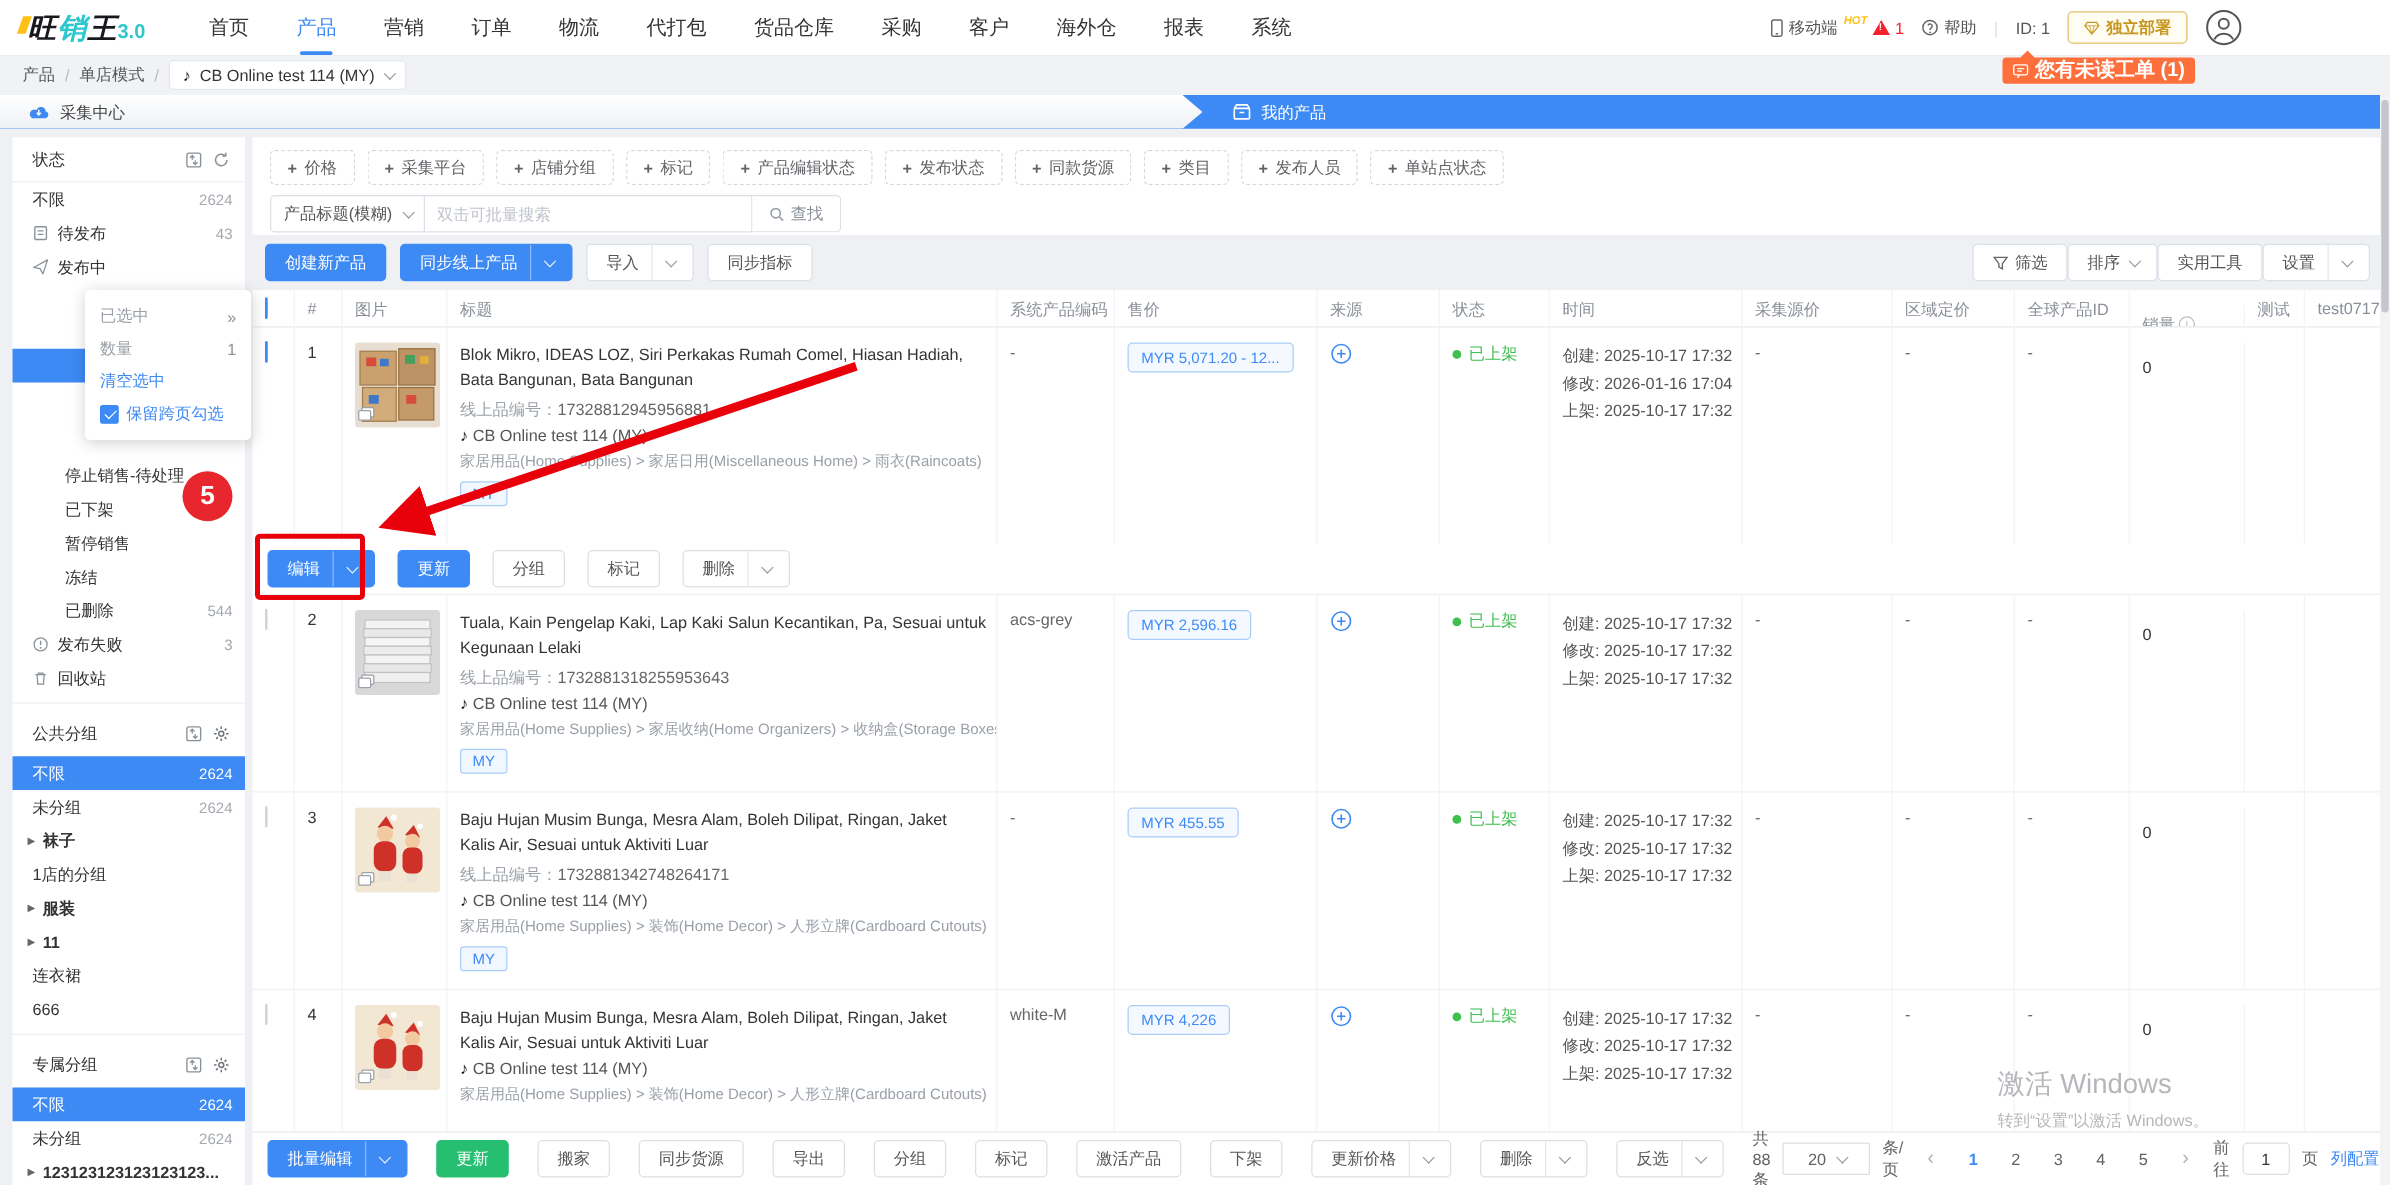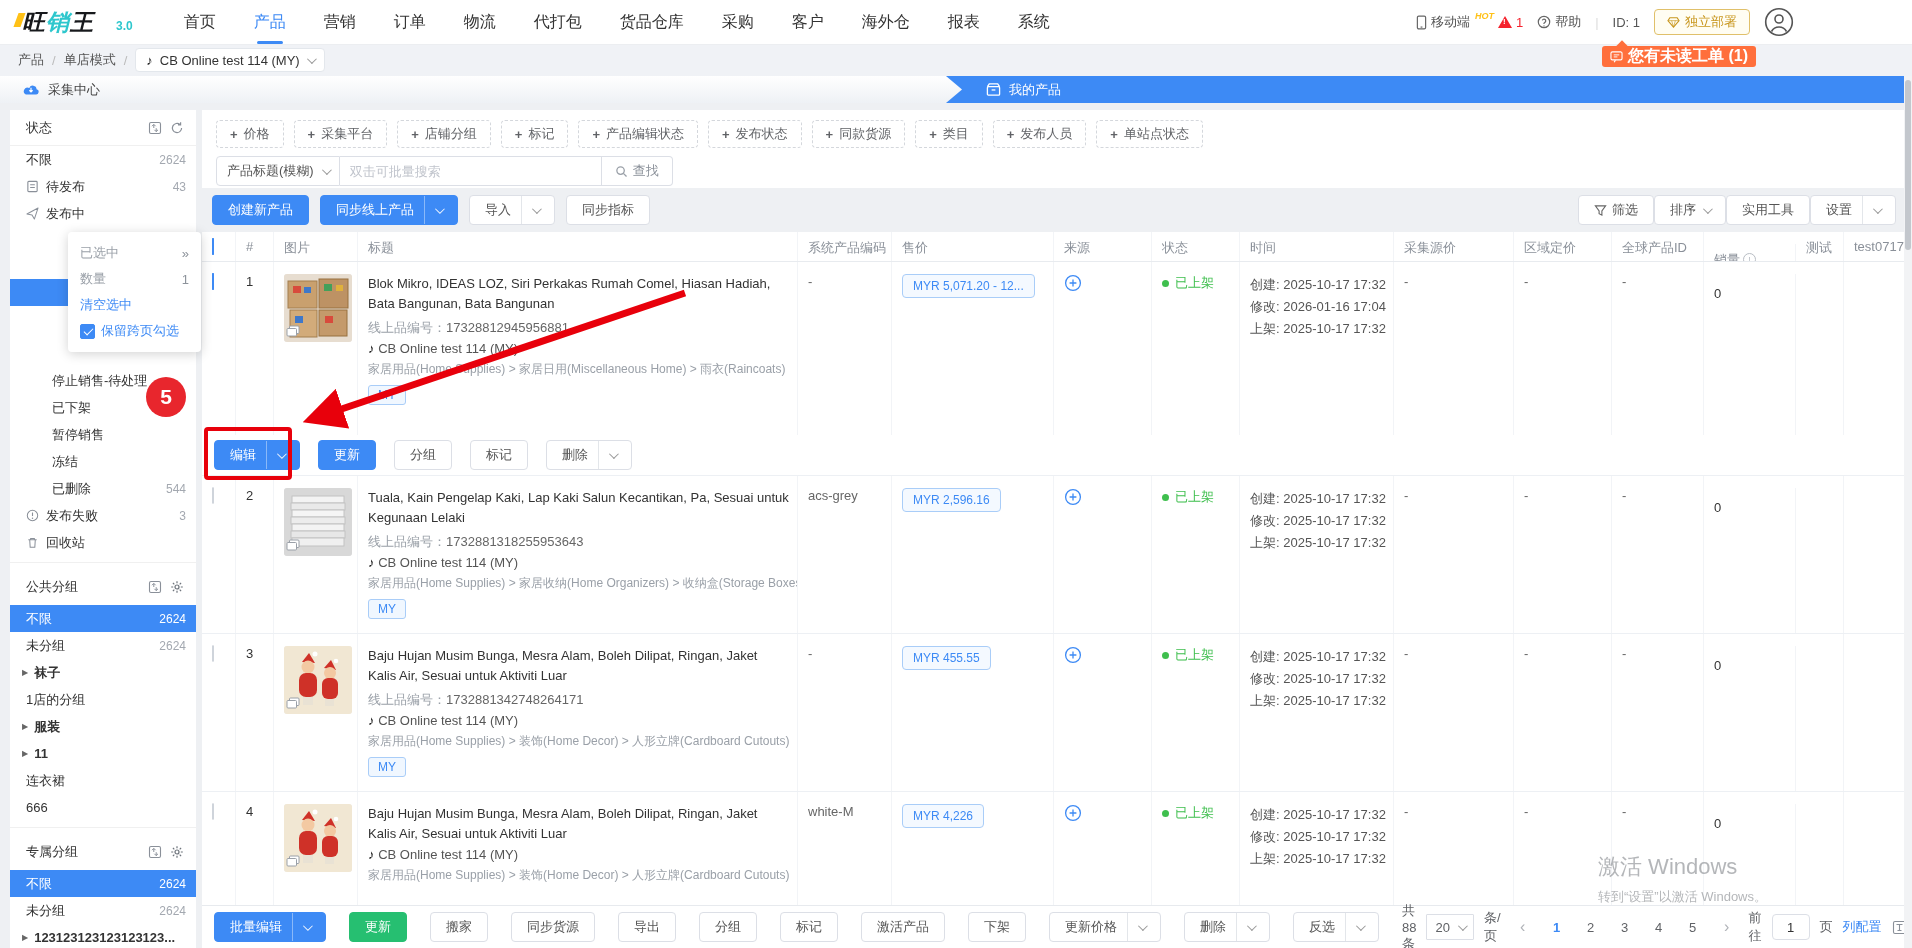--- a/index.html
+++ b/index.html
@@ -7,34 +7,34 @@
   body { font-family:"Liberation Sans","DejaVu Sans",sans-serif; font-size:13px; color:#333; background:#eef0f3; position:relative; overflow:hidden; }
   #screen { position:absolute; inset:0; }
 
   
   .topnav { position:absolute; left:0; top:0; width:1912px; height:44px; background:#fff; display:flex; align-items:center; box-shadow:0 1px 0 #eceef1; z-index:10; }
   .logo { display:flex; align-items:baseline; margin-left:22px; position:relative; }
   .logo .bolt { position:absolute; left:-6px; top:6px; width:7px; height:14px; background:#ffc117; transform:skewX(-20deg); }
   .logo .lc { font-size:23px; font-weight:bold; font-style:italic; letter-spacing:1px; }
   .logo .c1,.logo .c3 { color:#17191c; }
   .logo .c2 { color:#2ec7cd; }
-  .logo .ver { color:#2ec7cd; font-size:12px; font-weight:bold; margin-left:22px; }
+  .logo .ver { color:#2ec7cd; font-size:16px; font-weight:bold; margin-left:0; }
   .menu { display:flex; margin-left:32px; height:44px; }
   .menu-item { padding:0 19px; display:flex; align-items:center; font-size:16px; color:#333; cursor:pointer; position:relative; }
   .menu-item.active { color:#3d8af5; }
   .menu-item.active::after { content:""; position:absolute; left:50%; transform:translateX(-50%); bottom:0; width:26px; height:3px; background:#3d8af5; border-radius:2px; }
   .nav-right { position:absolute; right:118px; top:0; height:44px; display:flex; align-items:center; gap:14px; color:#555; font-size:13px; }
   .nav-mobile { display:flex; align-items:center; gap:4px; position:relative; cursor:pointer; }
   .hot-badge { position:absolute; right:-24px; top:-2px; color:#ffc117; font-size:9px; font-weight:bold; font-style:italic; }
   .nav-alert { display:flex; align-items:center; gap:4px; color:#f5222d; cursor:pointer; margin-left:14px; }
   .tri { width:0; height:0; border-left:7px solid transparent; border-right:7px solid transparent; border-bottom:12px solid #f5222d; position:relative; }
   .tri::after { content:"!"; position:absolute; left:-2px; top:1px; color:#fff; font-size:8px; font-weight:bold; }
   .nav-help { display:flex; align-items:center; gap:4px; cursor:pointer; }
   .nav-sep { color:#ddd; }
-  .deploy-pill { display:flex; align-items:center; gap:5px; height:26px; padding:0 12px; border:1px solid #e0c06a; background:#fffdf2; color:#c8961e; border-radius:4px; cursor:pointer; }
+  .deploy-pill { display:flex; align-items:center; gap:5px; height:26px; padding:0 12px; border:1px solid #e0c06a; background:#fffdf2; color:#c8961e; border-radius:4px; cursor:pointer;font-weight:bold; }
   .avatar { width:30px; height:30px; cursor:pointer; }
 
   
   .crumbbar { position:absolute; left:0; top:44px; width:1912px; height:32px; background:#f0f2f6; display:flex; align-items:center; padding-left:18px; color:#555; z-index:5; }
   .crumb-sep { color:#bbb; margin:0 8px; }
   .store-pill { display:flex; align-items:center; gap:7px; background:#fff; border:1px solid #e3e7ec; border-radius:4px; height:24px; padding:0 10px; cursor:pointer; color:#333; }
   .tiktok { font-size:13px; color:#111; font-weight:bold; }
   .caret { width:7px; height:7px; border-right:1.4px solid #999; border-bottom:1.4px solid #999; transform:rotate(45deg) translateY(-2px); display:inline-block; }
   .caret.white { border-color:rgba(255,255,255,.9); }
 
@@ -124,21 +124,21 @@
   .dash { color:#666; }
   .statusv { display:flex; align-items:center; gap:6px; color:#3fbf4e; white-space:nowrap; }
   .dot { width:7px; height:7px; border-radius:50%; background:#3fbf4e; }
   .timev div { line-height:22px; color:#555; white-space:nowrap; }
   .action-row { height:41px; display:flex; align-items:center; gap:18px; padding-left:12px; border-bottom:1px solid #edf0f4; }
   .info-i { display:inline-block; width:13px; height:13px; border:1px solid #b8bdc4; border-radius:50%; color:#b8bdc4; font-size:9px; text-align:center; line-height:12px; vertical-align:1px; margin-left:3px; }
 
   
   .footerbar { position:absolute; left:202px; top:905px; width:1710px; height:43px; background:#fff; border-top:1px solid #e7eaee; display:flex; align-items:center; gap:23px; padding:0 14px 0 12px; z-index:8; }
   .fright { margin-left:auto; display:flex; align-items:center; gap:10px; color:#606266; }
-  .psize { display:flex; align-items:center; gap:8px; height:26px; border:1px solid #dcdfe6; border-radius:1px; padding:0 8px; cursor:pointer; }
+  .psize { display:flex; align-items:center; gap:8px; height:26px; border:1px solid #dcdfe6; border-radius:1px; padding:0 19px; cursor:pointer; }
   .pg { min-width:24px; height:26px; display:flex; align-items:center; justify-content:center; color:#606266; cursor:pointer; padding:0 4px; }
   .pg.cur { color:#3d8af5; font-weight:bold; }
   .pg.arrow { color:#b0b3b8; font-size:16px; }
   .goto-input { width:38px; height:26px; border:1px solid #dcdfe6; border-radius:4px; text-align:center; font-size:13px; color:#333; outline:none; font-family:inherit; }
   .colcfg { color:#3d8af5; cursor:pointer; white-space:nowrap; }
   .pin-ic { display:flex; cursor:pointer; }
 
   
   .vscroll { position:absolute; right:0; top:76px; width:8px; height:872px; background:#f2f3f5; z-index:9; }
   .vthumb { position:absolute; left:1px; top:4px; width:6px; height:170px; background:#c3c7cd; border-radius:3px; }

